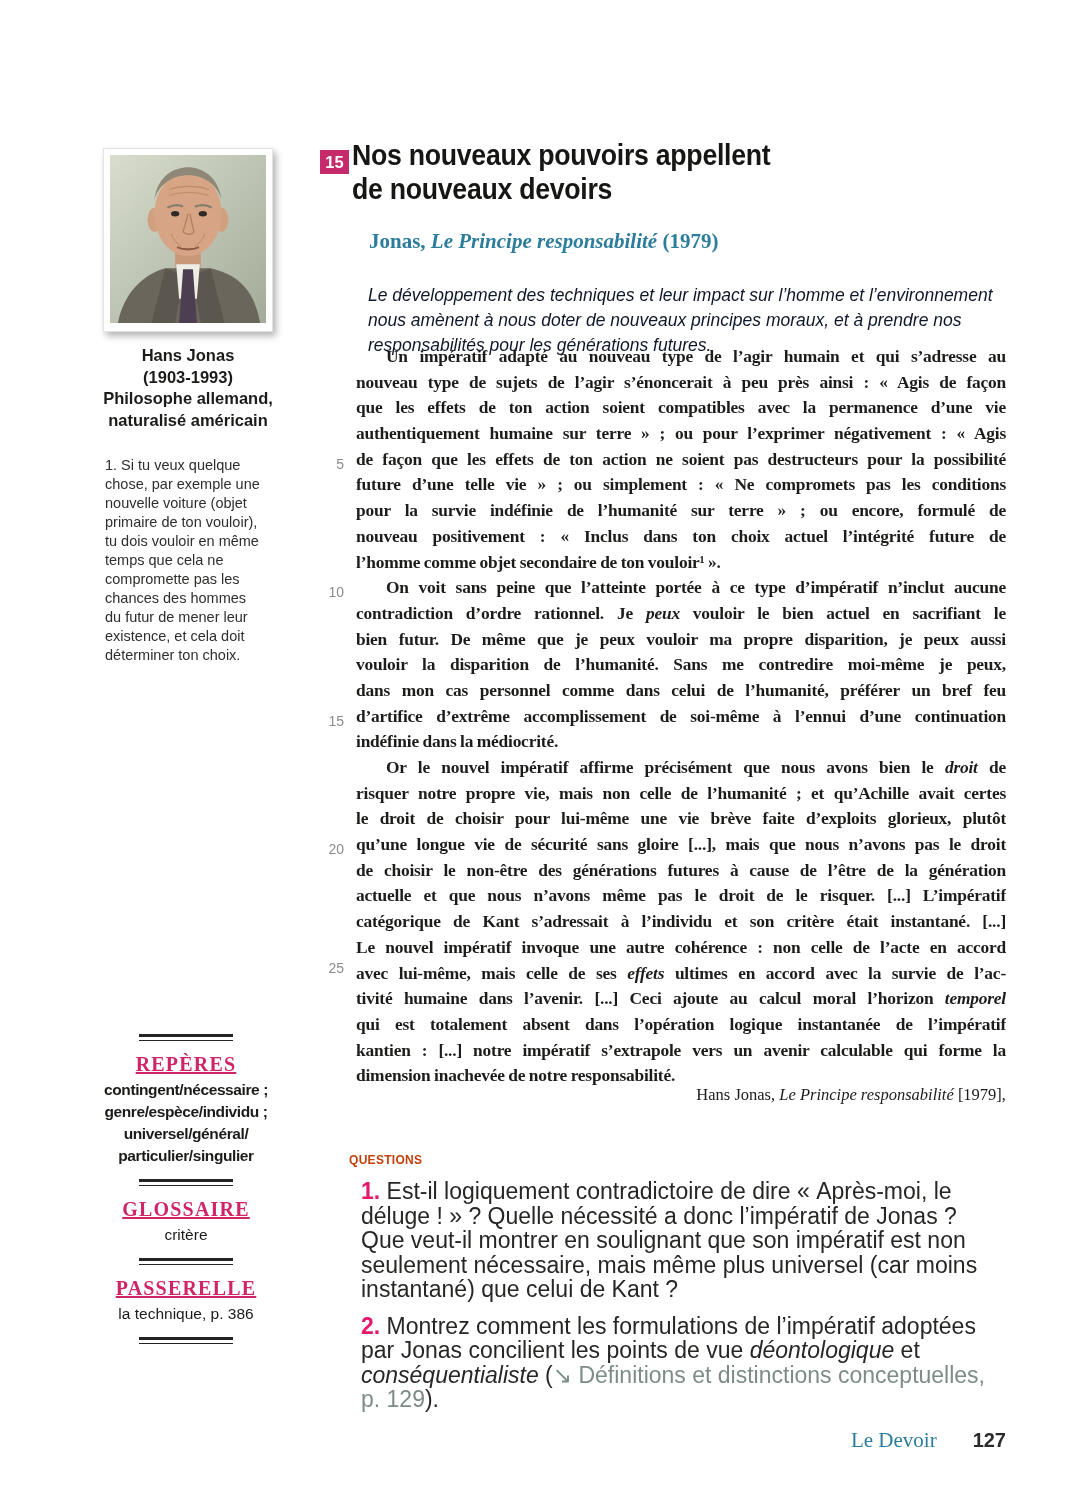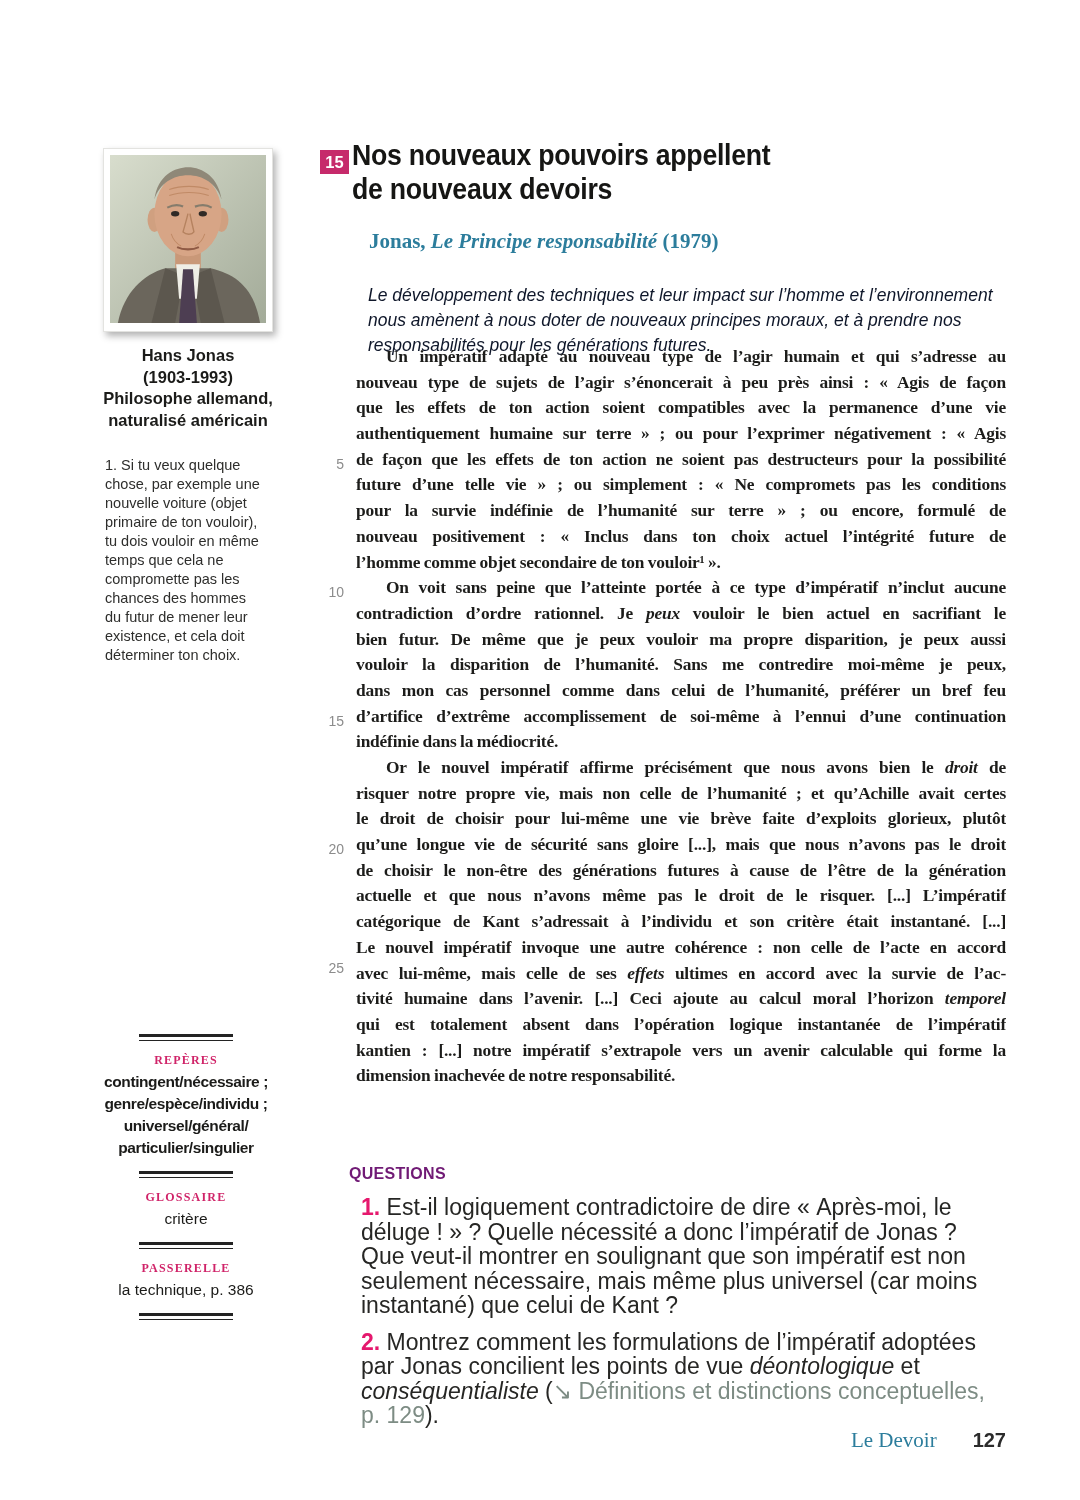--- a/index.html
+++ b/index.html
@@ -13,22 +13,22 @@
   .photo-frame svg{display:block;width:100%;height:100%;}
   .caption{position:absolute;left:78px;top:345px;width:220px;text-align:center;
            font-weight:bold;font-size:16.5px;line-height:21.5px;color:#1b1b19;}
   .caption div{white-space:nowrap;}
   .footnote{position:absolute;left:105px;top:456px;width:156px;
             font-size:14.5px;line-height:19px;color:#2e2e2c;}
   .refs{position:absolute;left:86px;top:1034px;width:200px;text-align:center;}
   .rule{width:94px;height:7px;box-sizing:border-box;margin:12px auto;
         border-top:3px solid #232323;border-bottom:1px solid #232323;}
   .refs .rule:first-child{margin-top:0;}
-  .ref-title{font-family:"Liberation Serif",serif;font-weight:bold;font-size:12px;
-             letter-spacing:1.2px;color:#d02469;margin:2px 0 3px;}
+  .ref-title{font-family:"Liberation Serif",serif;font-weight:bold;font-size:20px;
+             letter-spacing:1.2px;color:#d02469;margin:2px 0 3px;text-decoration:underline;}
   .ref-line{font-size:15.5px;font-weight:bold;line-height:22px;letter-spacing:-0.4px;
             color:#1b1b19;white-space:nowrap;}
   .ref-line.normal{font-weight:normal;letter-spacing:0;}
 
   
   .badge{position:absolute;left:320px;top:150px;width:29px;height:24px;background:#c62a6b;
          color:#fff;font-weight:bold;font-size:16.5px;text-align:center;line-height:24px;}
   h1.title{position:absolute;left:352px;top:138px;margin:0;font-size:29px;line-height:34px;
            font-weight:bold;color:#161614;letter-spacing:-0.3px;
            transform:scaleX(0.92);transform-origin:left top;white-space:nowrap;}
@@ -44,21 +44,21 @@
              letter-spacing:-0.2px;word-spacing:-0.6px;font-weight:bold;}
   .text-line.end{text-align-last:left;}
   .text-line.indent{text-indent:30px;}
   .line-num{position:absolute;left:0;width:24px;text-align:right;
             font-family:"Liberation Sans",sans-serif;font-size:14px;color:#8c8c8c;}
 
   .source{position:absolute;left:320px;top:1082px;width:686px;text-align:right;
           font-family:"Liberation Serif",serif;font-size:16.5px;line-height:25px;color:#1c1c1a;}
 
   .questions{position:absolute;left:349px;top:1153px;width:662px;}
-  .q-heading{margin:12px 0 5px 0;font-size:16px;font-weight:bold;color:#701a75;letter-spacing:0.3px;}
+  .q-heading{margin:0 0 5px 0;font-size:12px;font-weight:bold;color:#c2410c;letter-spacing:0.3px;}
   .q-item{margin:12px;font-size:23px;line-height:24.5px;color:#262624;}
   .q-num{color:#e5186d;font-weight:bold;}
   .q-ref{color:#7d8c84;}
 
   .footer{position:absolute;right:74px;top:1428px;display:flex;gap:8px;align-items:baseline;}
   .footer-section{font-family:"Liberation Serif",serif;font-size:21px;color:#2c7d9c;}
   .footer-page{font-size:20px;font-weight:bold;color:#2b2b2b;margin-left:28px;}
 </style>
 </head>
 <body>
@@ -166,20 +166,21 @@
       <div class="text-line">Le nouvel impératif invoque une autre cohérence : non celle de l’acte en accord</div>
       <span class="line-num" style="top: 612px;">25</span>
       <div class="text-line">avec lui-même, mais celle de ses <i>effets</i> ultimes en accord avec la survie de l’ac-</div>
       <div class="text-line">tivité humaine dans l’avenir. [...] Ceci ajoute au calcul moral l’horizon <i>temporel</i></div>
       <div class="text-line">qui est totalement absent dans l’opération logique instantanée de l’impératif</div>
       <div class="text-line">kantien : [...] notre impératif s’extrapole vers un avenir calculable qui forme la</div>
       <div class="text-line end">dimension inachevée de notre responsabilité.</div>
     </div>
 
   <div class="source">
+    <div>Hans Jonas, <i>Le Principe responsabilité</i> [1979],</div>
   </div>
 
   <section class="questions">
     <h3 class="q-heading">QUESTIONS</h3>
     <div id="questions">
         <p class="q-item"><span class="q-num">1.</span> Est-il logiquement contradictoire de dire «&nbsp;Après-moi, le déluge&nbsp;!&nbsp;»&nbsp;? Quelle nécessité a donc l’impératif de Jonas&nbsp;? Que veut-il montrer en soulignant que son impératif est non seulement nécessaire, mais même plus universel (car moins instantané) que celui de Kant&nbsp;?</p>
         <p class="q-item"><span class="q-num">2.</span> Montrez comment les formulations de l’impératif adoptées par Jonas concilient les points de vue <i>déontologique</i> et <i>conséquentialiste</i> (<span class="q-ref">↘ Définitions et distinctions conceptuelles, p. 129</span>).</p>
       </div>
   </section>
 

